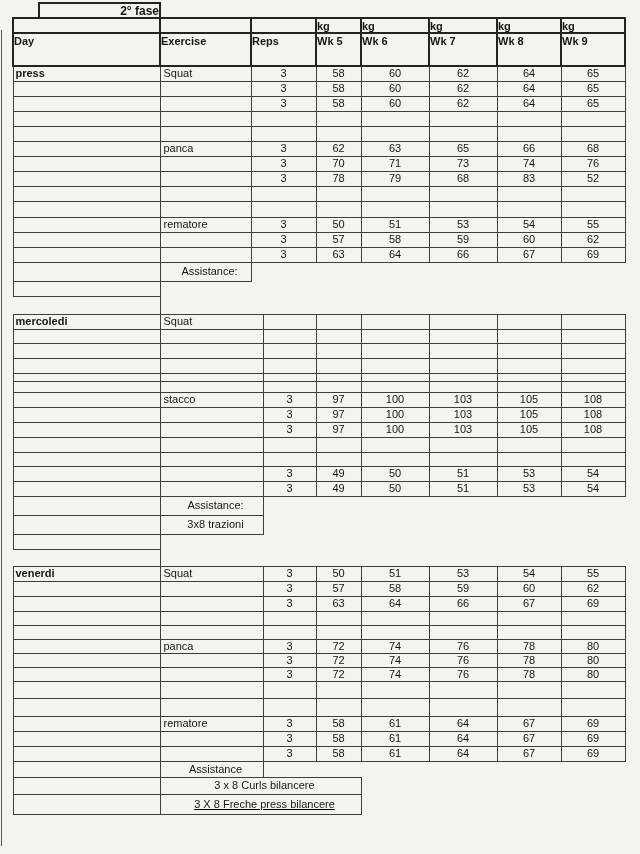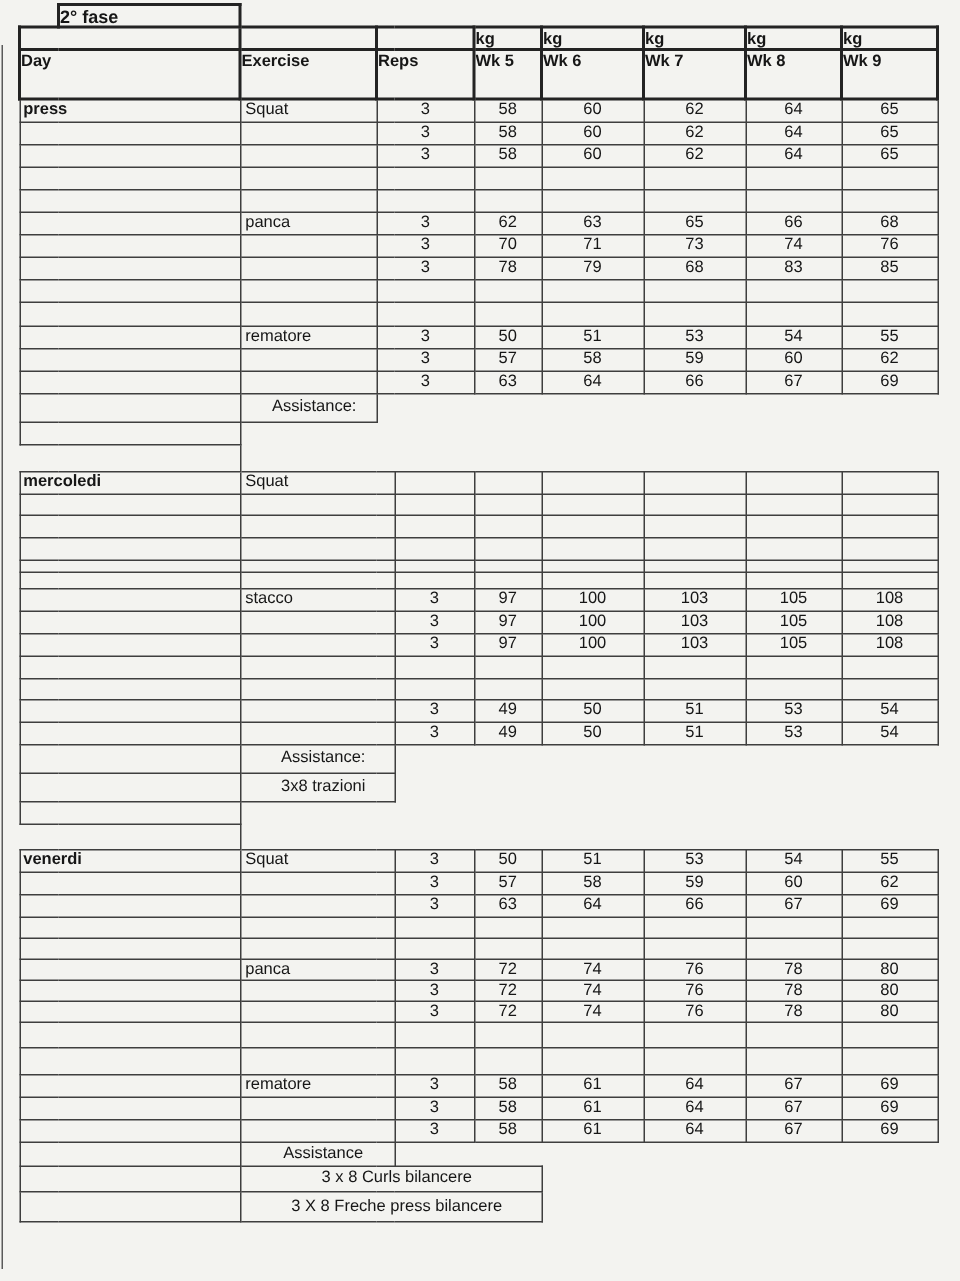--- a/index.html
+++ b/index.html
@@ -8,21 +8,21 @@
   .screen{position:absolute;left:0;top:0;width:640px;height:854px;}
   table{border-collapse:collapse;table-layout:fixed;position:absolute;left:12px;top:2px;width:612px;}
   td{padding:0;margin:0;font-family:"Liberation Sans",sans-serif;font-size:11px;color:#161616;
      overflow:hidden;white-space:pre;vertical-align:middle;line-height:1;}
   td.b{border:1px solid #3e3e3e;}
   td.B{border:2px solid #232323;}
   td.num{text-align:center;}
   td.ex{text-align:left;padding-left:3px;}
   td.day{text-align:left;padding-left:2px;font-weight:bold;}
   td.hd{font-weight:bold;text-align:left;vertical-align:top;padding-top:2px;}
-  td.fase{font-weight:bold;text-align:left;font-size:12px;}
+  td.fase{font-weight:bold;text-align:right;font-size:12px;}
   td.lbl{text-align:center;padding-left:8px;}
   td.rline{border-right:1px solid #3e3e3e;}
   .vline{position:absolute;width:1px;background:#5a5a5a;}
 </style>
 </head>
 <body>
 
 <div class="screen">
   <div class="vline" style="left:1px;top:30px;height:816px;"></div>
   <table>
@@ -135,21 +135,21 @@
           <td class="b num">76</td>
         </tr>
         <tr style="height: 15px;">
           <td colspan="2" class="b day"></td>
           <td colspan="1" class="b ex"></td>
           <td colspan="2" class="b num">3</td>
           <td class="b num">78</td>
           <td class="b num">79</td>
           <td class="b num">68</td>
           <td class="b num">83</td>
-          <td class="b num">85</td>
+          <td class="b num">52</td>
         </tr>
         <tr style="height: 15px;">
           <td colspan="2" class="b day"></td>
           <td colspan="1" class="b ex"></td>
           <td colspan="2" class="b num"></td>
           <td class="b num"></td>
           <td class="b num"></td>
           <td class="b num"></td>
           <td class="b num"></td>
           <td class="b num"></td>
@@ -488,20 +488,20 @@
         <tr style="height: 16px;">
           <td colspan="2" class="b"></td>
           <td colspan="2" class="b lbl">Assistance</td>
           <td colspan="6"></td>
         </tr>
         <tr style="height: 17px;">
           <td colspan="2" class="b"></td>
           <td colspan="4" class="b lbl">3 x 8 Curls bilancere</td>
           <td colspan="4"></td>
         </tr>
-        <tr style="height: 20px;">
+        <tr style="height: 20px; text-decoration: underline;">
           <td colspan="2" class="b"></td>
           <td colspan="4" class="b lbl">3 X 8 Freche press bilancere</td>
           <td colspan="4"></td>
         </tr>
       </tbody>
   </table>
 </div>
 
 </body></html>

